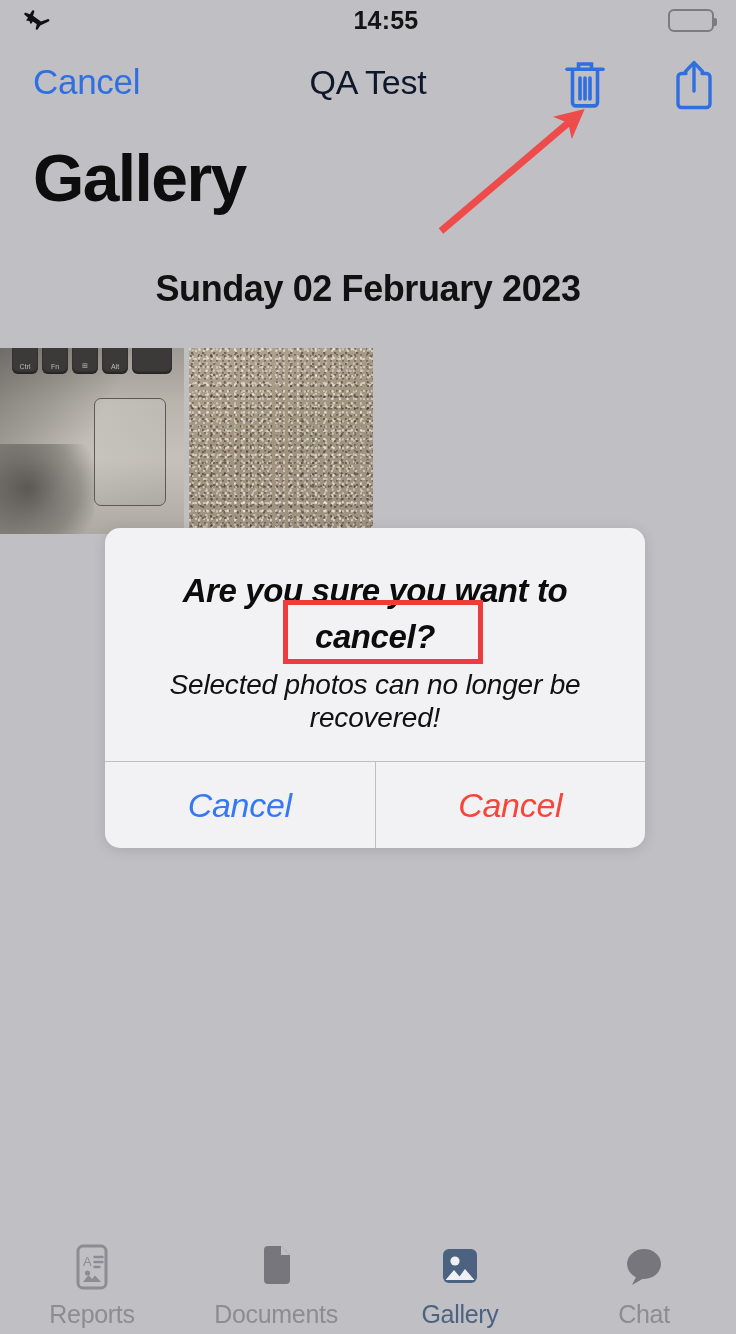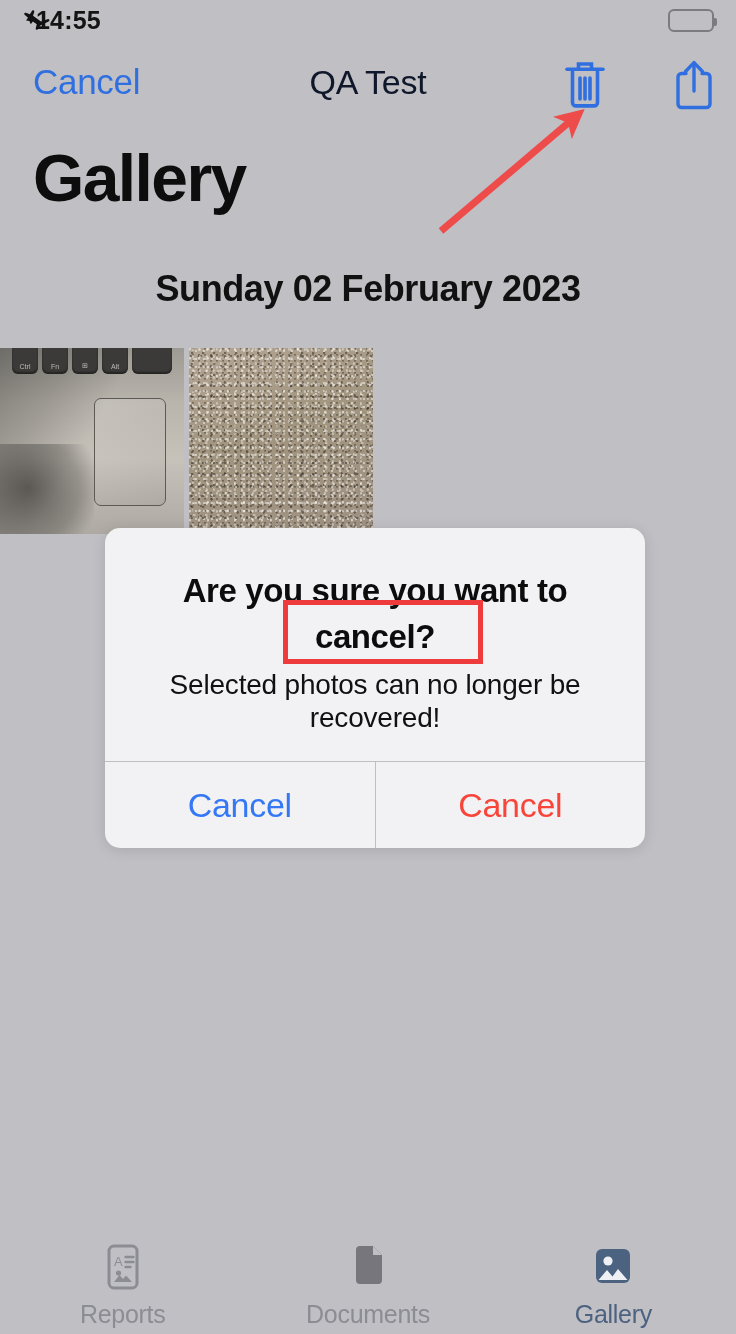--- a/index.html
+++ b/index.html
@@ -13,21 +13,21 @@
   }
 
   
   #status-bar{
     position:absolute; left:0; top:0; width:736px; height:40px;
     display:flex; align-items:center; justify-content:space-between;
     padding:0 22px;
   }
   #status-time{
     position:absolute; left:0; right:0; top:6px;
-    text-align:left; font-size:25px; font-weight:600; color:#141414;
+    text-align:center; font-size:25px; font-weight:600; color:#141414;
     letter-spacing:.2px;
     padding-left:36px;
   }
   .airplane-icon{ width:30px; height:30px; color:#111; position:relative; z-index:2;}
   .battery-icon{ position:relative; z-index:2; width:46px; height:23px;
     border:2px solid #7b7b80; border-radius:6px; padding:2px;}
   .battery-icon .fill{ width:100%; height:100%; background:#000; border-radius:3px;}
   .battery-icon .nub{ position:absolute; right:-5px; top:7px; width:3px; height:8px;
     background:#7b7b80; border-radius:0 2px 2px 0;}
 
@@ -103,20 +103,21 @@
       radial-gradient(circle at 66% 8%, rgba(60,52,42,.45) 0 1px, transparent 1.4px),
       linear-gradient(160deg,#b3a593 0%,#a2957f 45%,#9e9182 100%);
     background-size:9px 9px,11px 11px,7px 7px,13px 13px,8px 8px,10px 10px,12px 12px,6px 6px,100% 100%;
   }
 
   
   #alert-dialog{
     position:absolute; left:105px; top:528px; width:540px; height:320px;
     background:#f2f1f3; border-radius:15px; overflow:hidden;
     box-shadow:0 2px 14px rgba(0,0,0,.12);
+    font-style:italic;
   }
   #alert-body{ padding:40px 34px 0; text-align:center; }
   #alert-title{
     font-size:33px; font-weight:bold; color:#0c0c0c; line-height:46px; letter-spacing:-.4px;
   }
   #alert-message{
     margin-top:8px; font-size:28px; color:#111; line-height:33px; letter-spacing:-.2px;
   }
   #alert-buttons{
     position:absolute; left:0; bottom:0; width:100%; height:87px;
@@ -252,20 +253,29 @@
     <span class="tab-icon">
       <svg viewBox="0 0 50 50" width="50" height="50">
         <rect x="8" y="7" width="34" height="34" rx="6" fill="#4b6281"></rect>
         <circle cx="20" cy="19" r="4.6" fill="#eef0f3"></circle>
         <path d="M10.5 38l8.5-10 5.5 6.4 5.5-7.4 9.5 11z" fill="#eef0f3"></path>
       </svg>
     </span>
     <span class="tab-label">Gallery</span>
   </div>
 
+  <div class="tab-item">
+    <span class="tab-icon">
+      <svg viewBox="0 0 50 50" width="50" height="50">
+        <ellipse cx="25" cy="22" rx="17" ry="15" fill="#76767c"></ellipse>
+        <path d="M18 33l-5 10 12-7z" fill="#76767c"></path>
+      </svg>
+    </span>
+    <span class="tab-label">Chat</span>
+  </div>
 </div>
 
 <svg id="annotation-arrow" viewBox="0 0 736 1334">
   <defs>
     <marker id="arrowhead" markerWidth="4.2" markerHeight="4.2" refX="2.2" refY="2.1" orient="auto">
       <path d="M0,0 L4.2,2.1 L0,4.2 L1.1,2.1 z" fill="#ee4b4b"></path>
     </marker>
   </defs>
   <line x1="441" y1="231" x2="574" y2="118" stroke="#ee4b4b" stroke-width="7" marker-end="url(#arrowhead)"></line>
 </svg>

